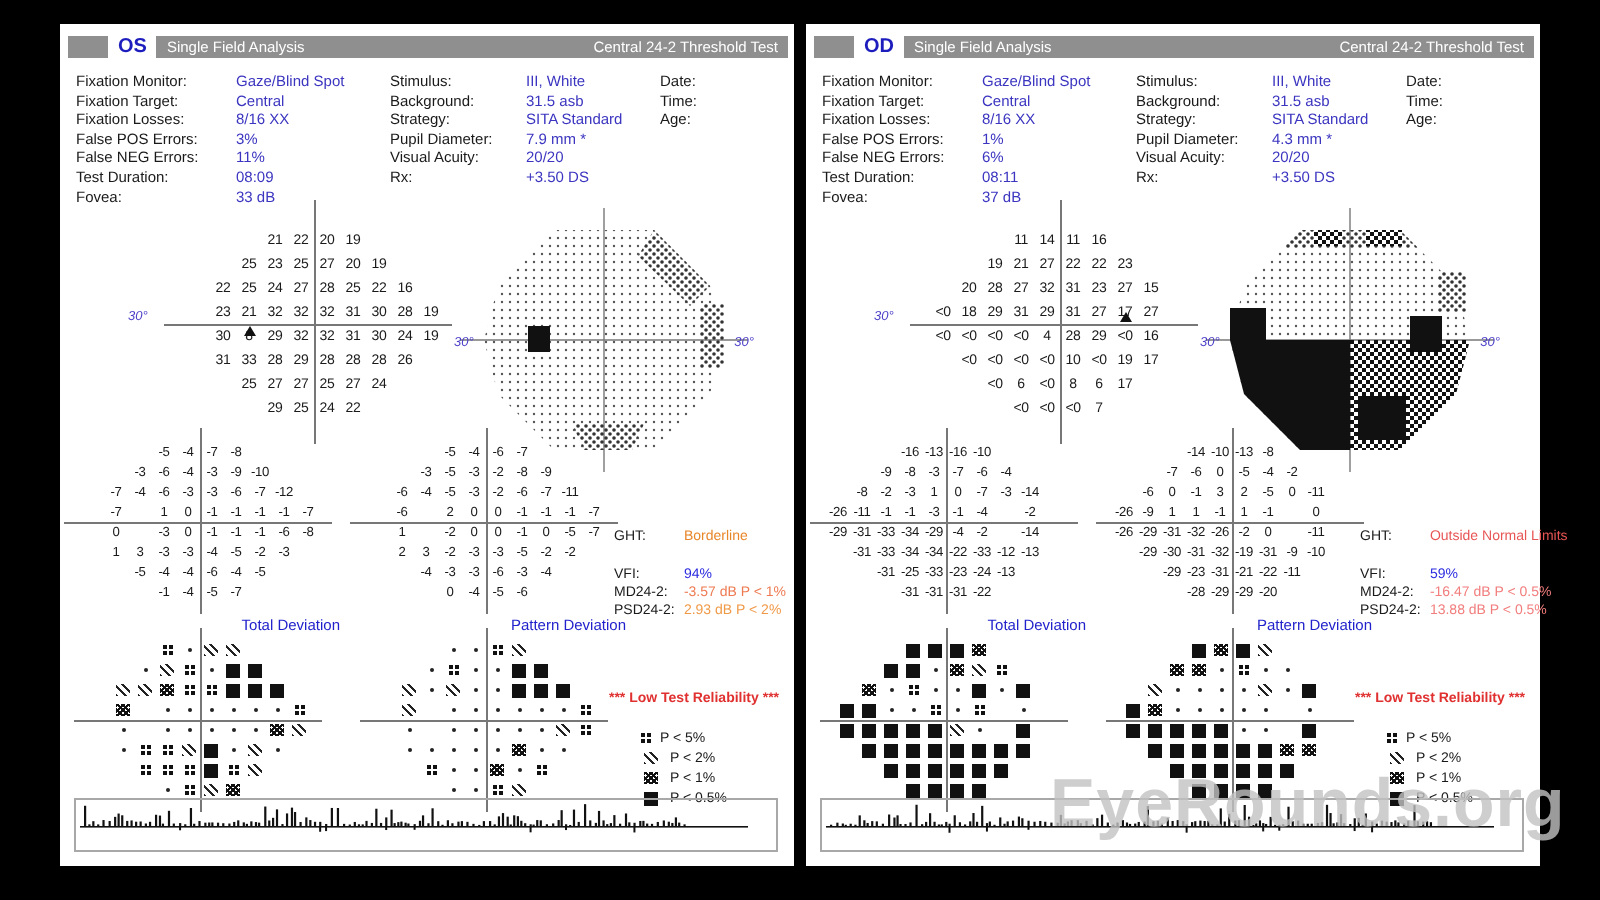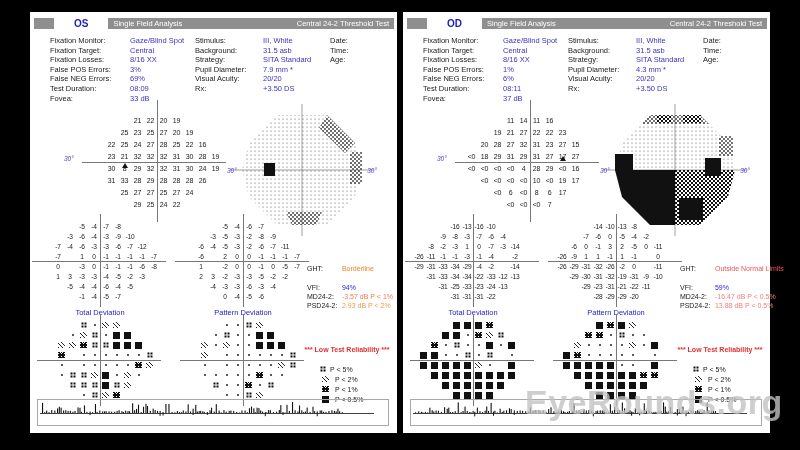--- a/index.html
+++ b/index.html
@@ -4,30 +4,30 @@
 <style>
   html,body{margin:0;padding:0}
   body{width:800px;height:450px;position:relative;background:#000;overflow:hidden;
        font-family:"Liberation Sans",sans-serif;color:#1a1a1a;}
   #panels-root{position:absolute;inset:0}
   .panel{position:absolute;top:12px;width:367px;height:421px;background:#fff;}
   .panel:nth-child(1){left:30px}
   .panel:nth-child(2){left:403px}
 
   
-  .hdr{position:absolute;top:5px;left:4px;right:3px;height:13px;display:flex;align-items:center;gap:18px}
+  .hdr{position:absolute;top:5px;left:4px;right:3px;height:13px;display:flex;align-items:center;gap:3px}
   .hdr-block{width:20px;height:11px;background:#8f8f8f}
   .eye{color:#1d1dbe;font-weight:bold;font-size:10px;padding:0 2px;line-height:11px}
   .hdr-bar{flex:1;background:#8f8f8f;color:#fff;font-size:7.5px;height:11px;line-height:11px;
            display:flex;justify-content:space-between;padding:0 5px;white-space:nowrap}
 
   
   .params{position:absolute;top:24px;left:0;right:0;height:72px;font-size:7.5px;line-height:9.6px}
   .pcol{position:absolute;top:0;white-space:nowrap}
-  .pcol1{left:20px}.pcol2{left:165px}.pcol3{left:300px}
+  .pcol1{left:8px}.pcol2{left:165px}.pcol3{left:300px}
   .kv{display:flex}
   .kv .k{color:#1a1a1a}
   .pcol1 .k{width:80px}.pcol2 .k{width:68px}.pcol3 .k{width:30px}
   .kv .v{color:#3b35c0}
 
   
   .numplot{position:absolute}
   .numplot .axis-v{position:absolute;left:50%;width:1px;background:#777;top:-14px;bottom:-12px}
   .numplot .axis-h{position:absolute;top:50%;height:1px;background:#777;left:-8px;right:-6px}
   .cells{position:relative;display:grid}
@@ -39,21 +39,21 @@
   .plot-pd{left:153px;top:209px;width:120px;height:80px}
   .plot-td .axis-v,.plot-pd .axis-v{top:-7px;bottom:-6px}
   .prob-td{left:15px;top:308px;width:110px;height:80px}
   .prob-pd{left:158px;top:308px;width:110px;height:80px}
   .prob-td .axis-v,.prob-pd .axis-v{top:-6px;bottom:-6px}
   .deg{position:absolute;font-size:6.5px;font-style:italic;color:#4a3ec8;white-space:nowrap}
   .deg-l{left:-28px;top:41px}
   .bs{position:absolute;width:0;height:0;border-left:3px solid transparent;border-right:3px solid transparent;
       border-bottom:5px solid #111}
 
-  .lbl{position:absolute;text-align:center;color:#2222cc;font-size:7.5px}
+  .lbl{position:absolute;text-align:right;color:#2222cc;font-size:7.5px}
   .lbl-td{left:0;top:296px;width:140px}
   .lbl-pd{left:143px;top:296px;width:140px}
 
   
   .plot-gs{position:absolute;left:196px;top:82px;width:152px;height:152px}
   .gax{stroke:#777;stroke-width:0.7}
   .gdeg{font-size:6.5px;font-style:italic;fill:#4a3ec8}
 
   
   .stats{position:absolute;left:277px;top:253px;width:90px;font-size:7px;line-height:8px;white-space:nowrap}
@@ -112,21 +112,21 @@
           <div class="kv">
             <span class="k">Fixation Losses:</span>
             <span class="v">8/16 XX</span>
           </div>
           <div class="kv">
             <span class="k">False POS Errors:</span>
             <span class="v">3%</span>
           </div>
           <div class="kv">
             <span class="k">False NEG Errors:</span>
-            <span class="v">69%</span>
+            <span class="v">11%</span>
           </div>
           <div class="kv">
             <span class="k">Test Duration:</span>
             <span class="v">08:09</span>
           </div>
           <div class="kv">
             <span class="k">Fovea:</span>
             <span class="v">33 dB</span>
           </div>
         </div>

